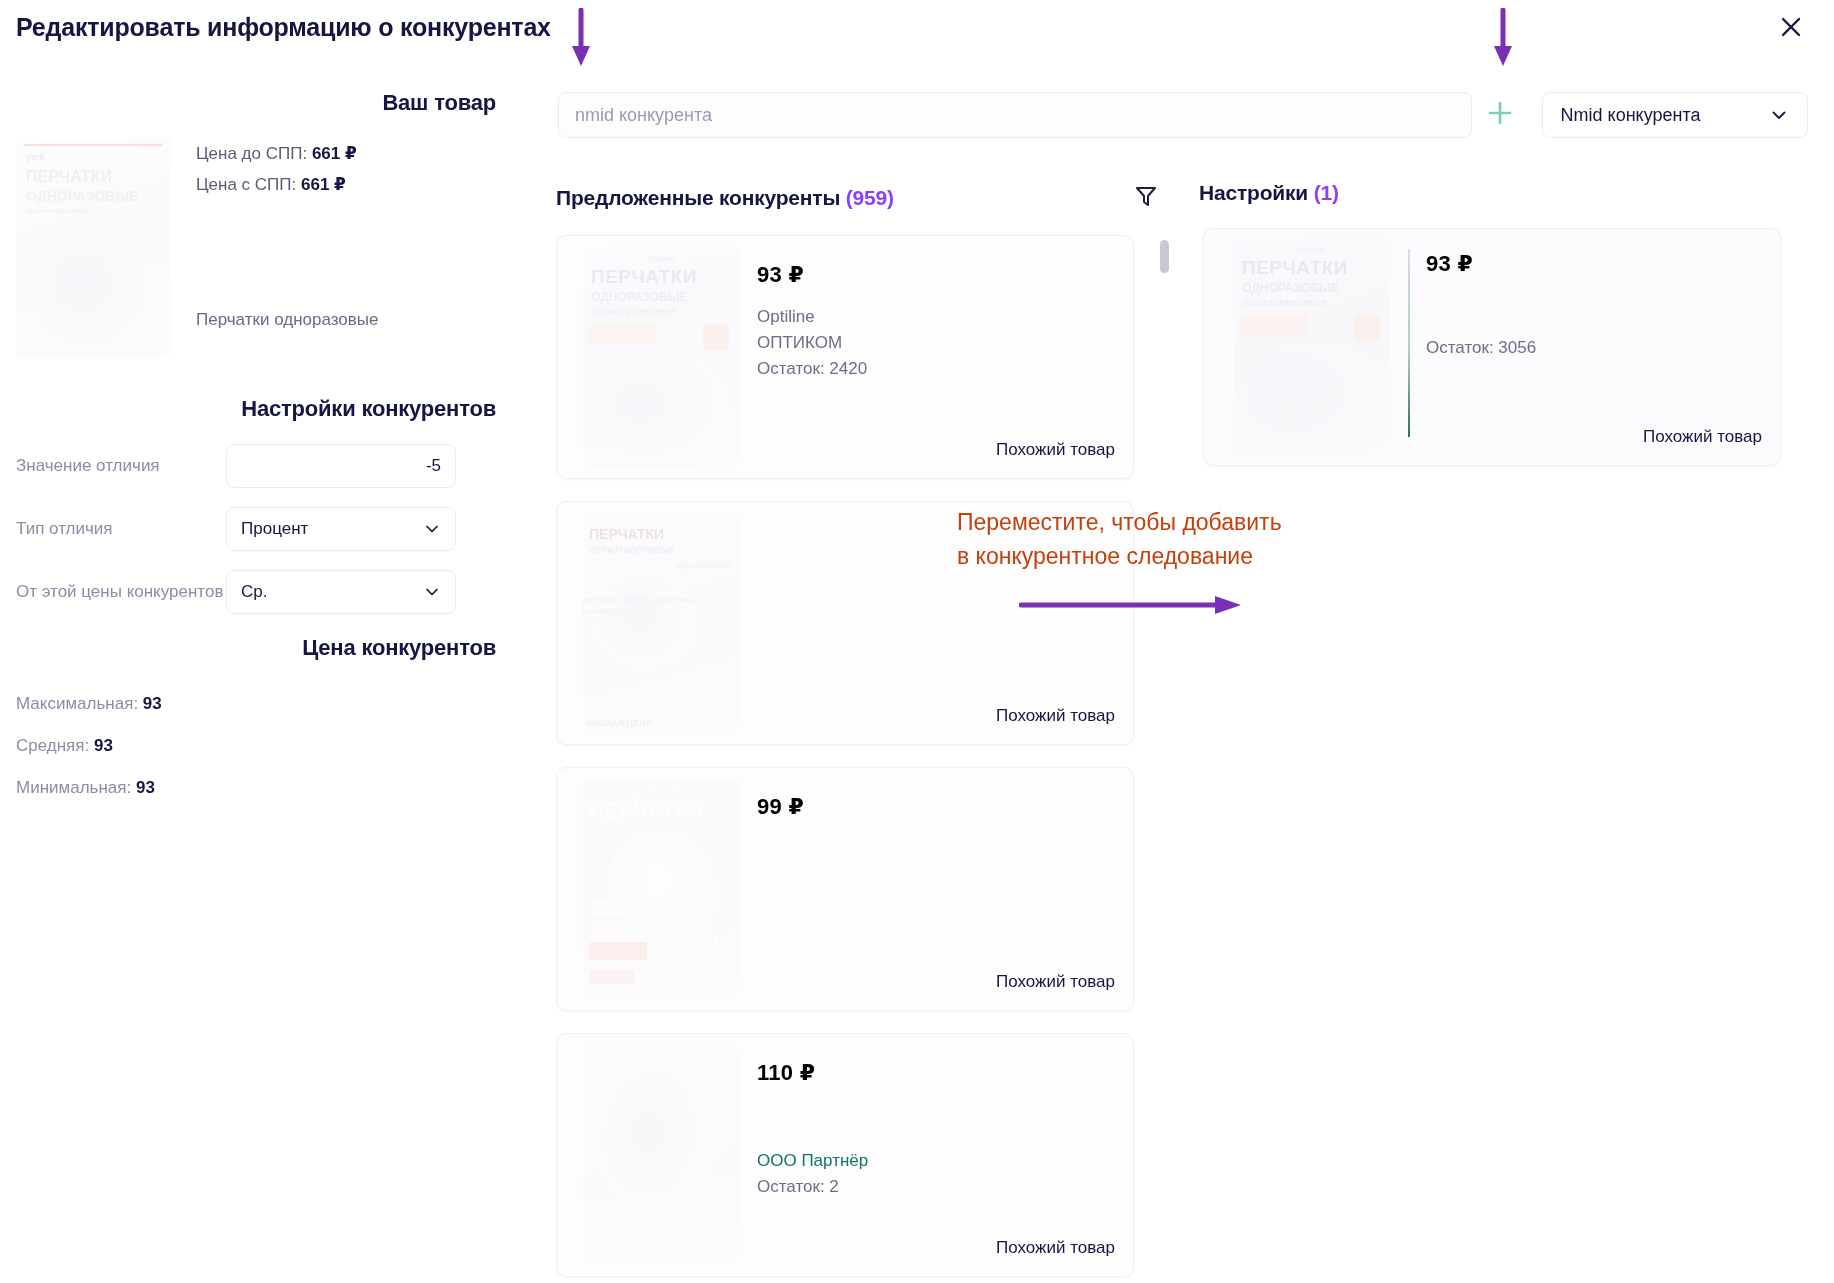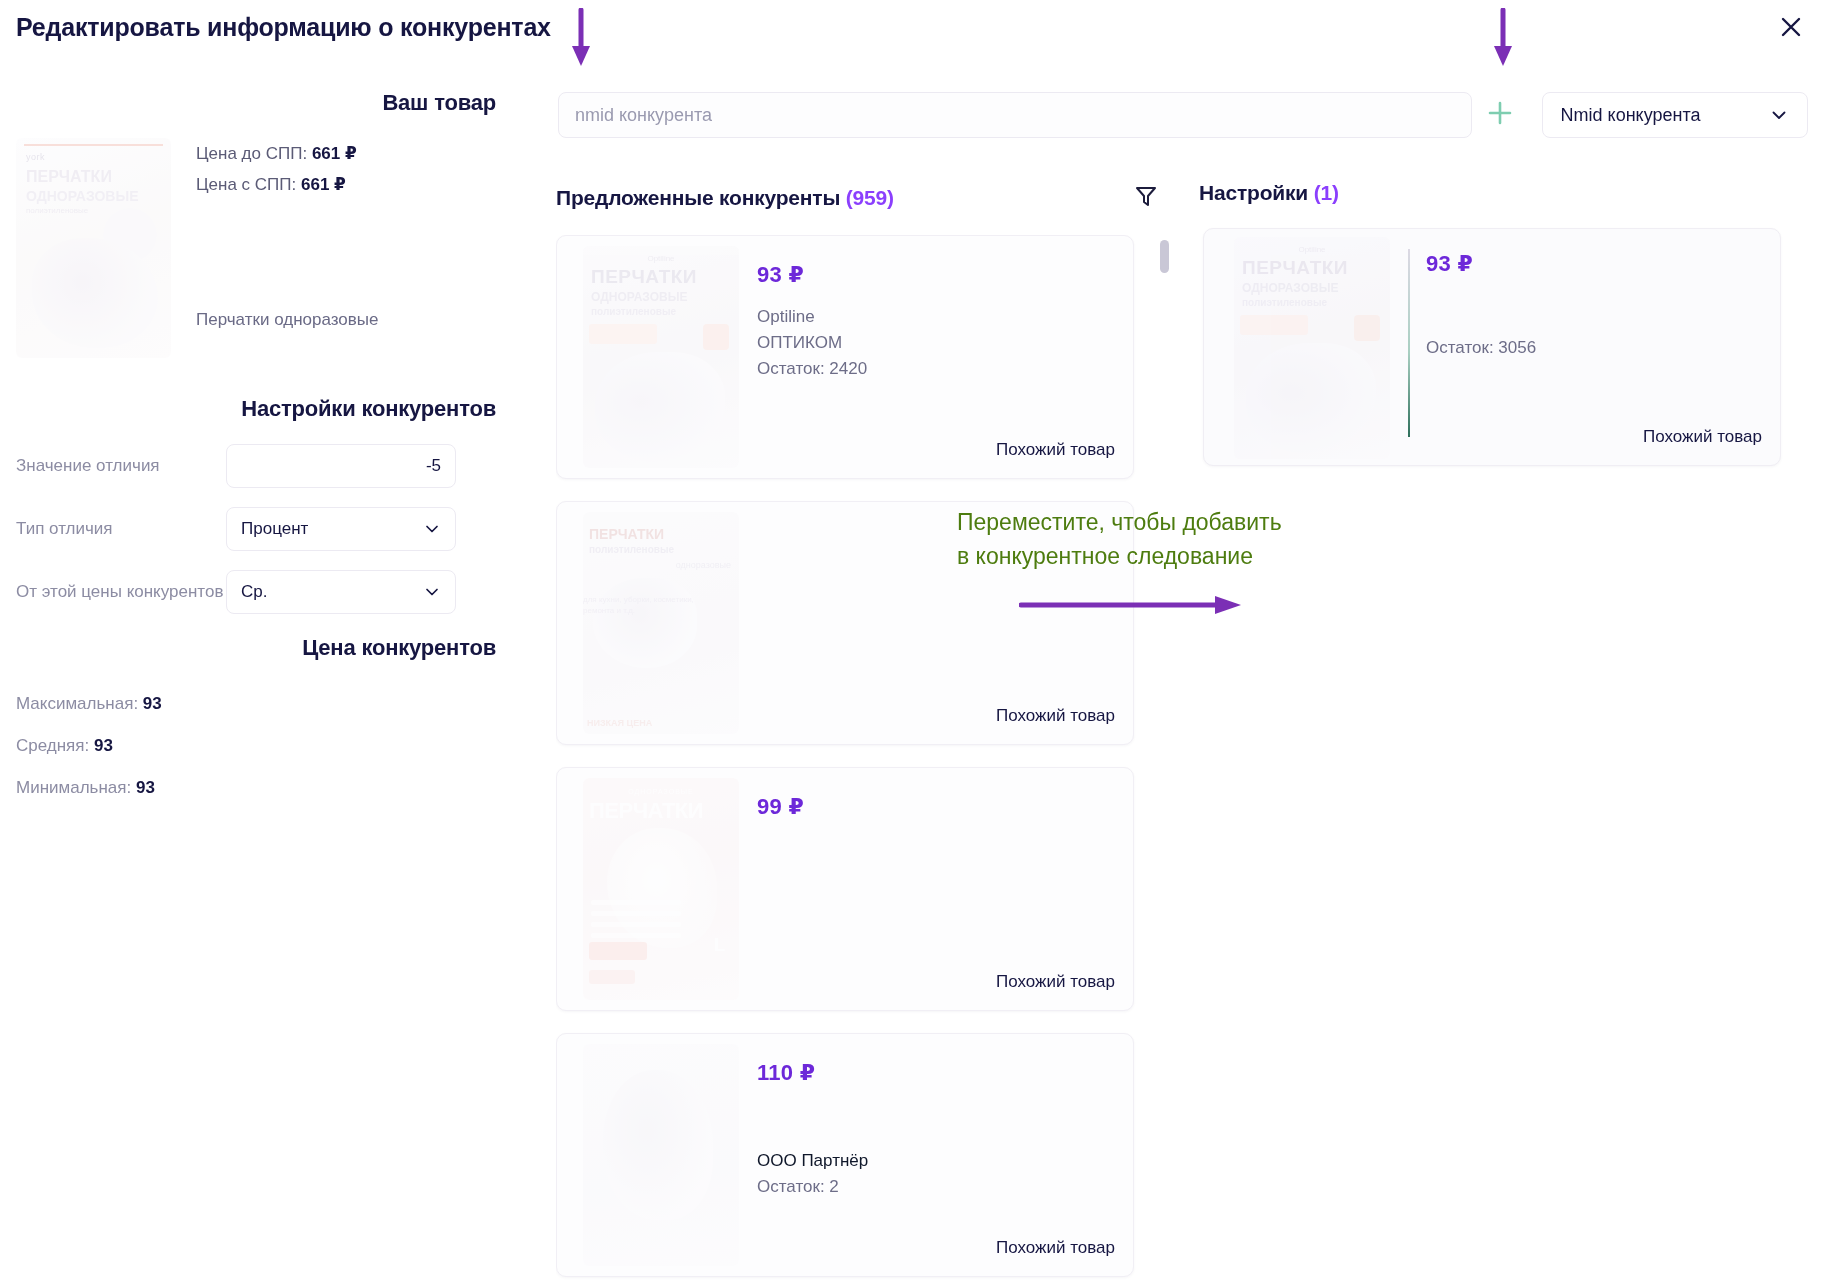--- a/index.html
+++ b/index.html
@@ -270,30 +270,30 @@
   }
   .card-body {
     position: absolute;
     left: 200px;
     top: 26px;
     right: 18px;
   }
   .card-price {
     font-size: 22px;
     font-weight: 700;
-    color: #6d28d9;
+    color: #000000;
     letter-spacing: .3px;
   }
   .card-meta {
     margin-top: 16px;
     font-size: 17px;
     line-height: 26px;
     color: #6d6d88;
   }
-  .card-meta .ghost { color: #0f172a; }
+  .card-meta .ghost { color: #0f766e; }
   .card-similar {
     position: absolute;
     right: 18px;
     bottom: 18px;
     font-size: 17px;
     color: #161642;
   }
 
   
   .art { position:absolute; inset:0; }
@@ -357,21 +357,21 @@
   .card.selected .card-body { left: 222px; top: 22px; }
 
   
   #drag-hint {
     position: absolute;
     left: 957px;
     top: 505px;
     width: 470px;
     font-size: 23px;
     line-height: 34px;
-    color: #4d7c0f;
+    color: #c2410c;
   }
   #drag-hint-arrow {
     position: absolute;
     left: 1019px;
     top: 592px;
   }
 </style>
 </head>
 <body>
 

